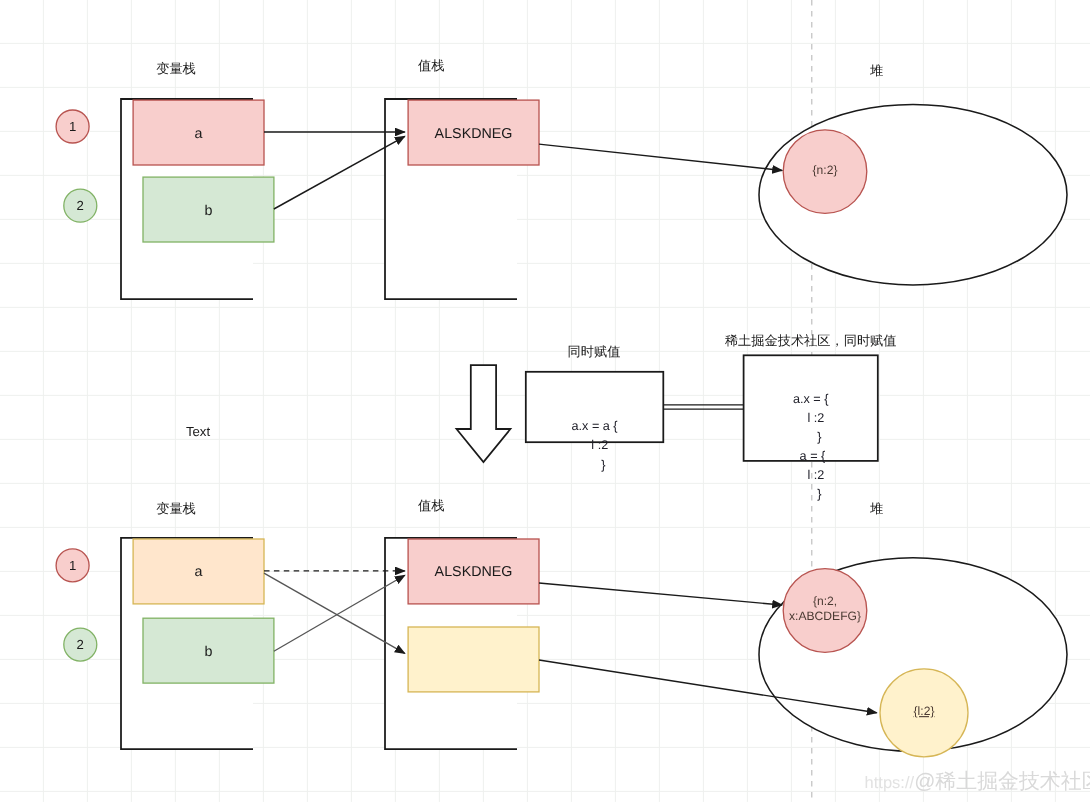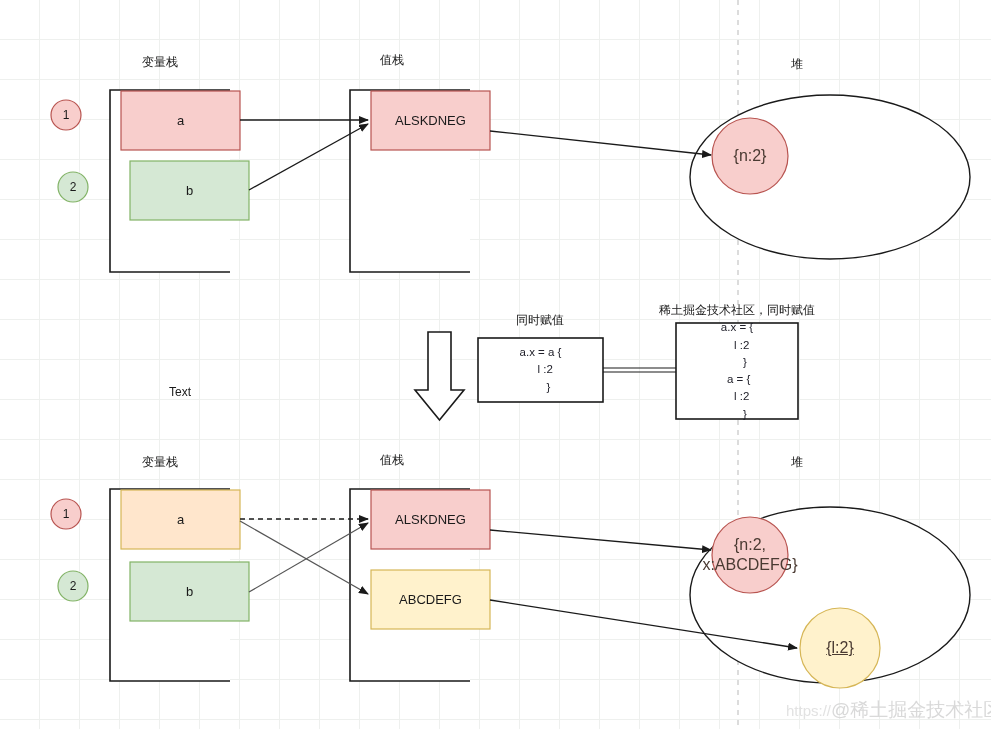--- a/index.html
+++ b/index.html
@@ -47,21 +47,21 @@
     pointer-events: none;
     white-space: pre;
     text-align: center;
     line-height: 1.35;
   }
   .circ-text {
     position: absolute;
     display: flex;
     align-items: center;
     justify-content: center;
-    font-size: 16px;
+    font-size: 11px;
     color: #4a3a32;
     text-align: center;
     white-space: pre;
     line-height: 1.25;
     pointer-events: none;
   }
   .num-text {
     position: absolute;
     display: flex;
     align-items: center;
@@ -74,20 +74,21 @@
     position: absolute;
     display: flex;
     align-items: center;
     justify-content: center;
     font-size: 11.5px;
     color: #20202a;
     white-space: pre;
     text-align: center;
     line-height: 1.5;
     pointer-events: none;
+    margin-top: 36px;
   }
   .watermark {
     position: absolute;
     font-size: 19px;
     color: #d9d9d9;
     white-space: nowrap;
     user-select: none;
   }
   .watermark .wm-url { color: #e2e2e2; font-size: 15px; }
 </style>
@@ -181,21 +182,20 @@
    l :2
      }</div>
 
   <div class="lbl ctr" style="left:160px; top:455px;">变量栈</div>
   <div class="lbl ctr" style="left:392px; top:453px;">值栈</div>
   <div class="lbl ctr" style="left:797px; top:455px;">堆</div>
 
   <div class="box-text" style="left:121px; top:490px; width:119px; height:59px;">a</div>
   <div class="box-text" style="left:130px; top:562px; width:119px; height:59px;">b</div>
   <div class="box-text" style="left:371px; top:490px; width:119px; height:59px;">ALSKDNEG</div>
-  <div class="box-text" style="left:371px; top:570px; width:119px; height:59px;">ABCDEFG</div>
   <div class="circ-text" style="left:702px; top:517px; width:96px; height:76px;">{n:2,
 x:ABCDEFG}</div>
   <div class="circ-text" style="left:800px; top:608px; width:80px; height:80px;text-decoration:underline;">{l:2}</div>
 
   <div class="watermark" style="left:786px; top:697px;">
     <span class="wm-url">https://</span><span>@稀土掘金技术社区</span>
   </div>
 
 </div>
 

